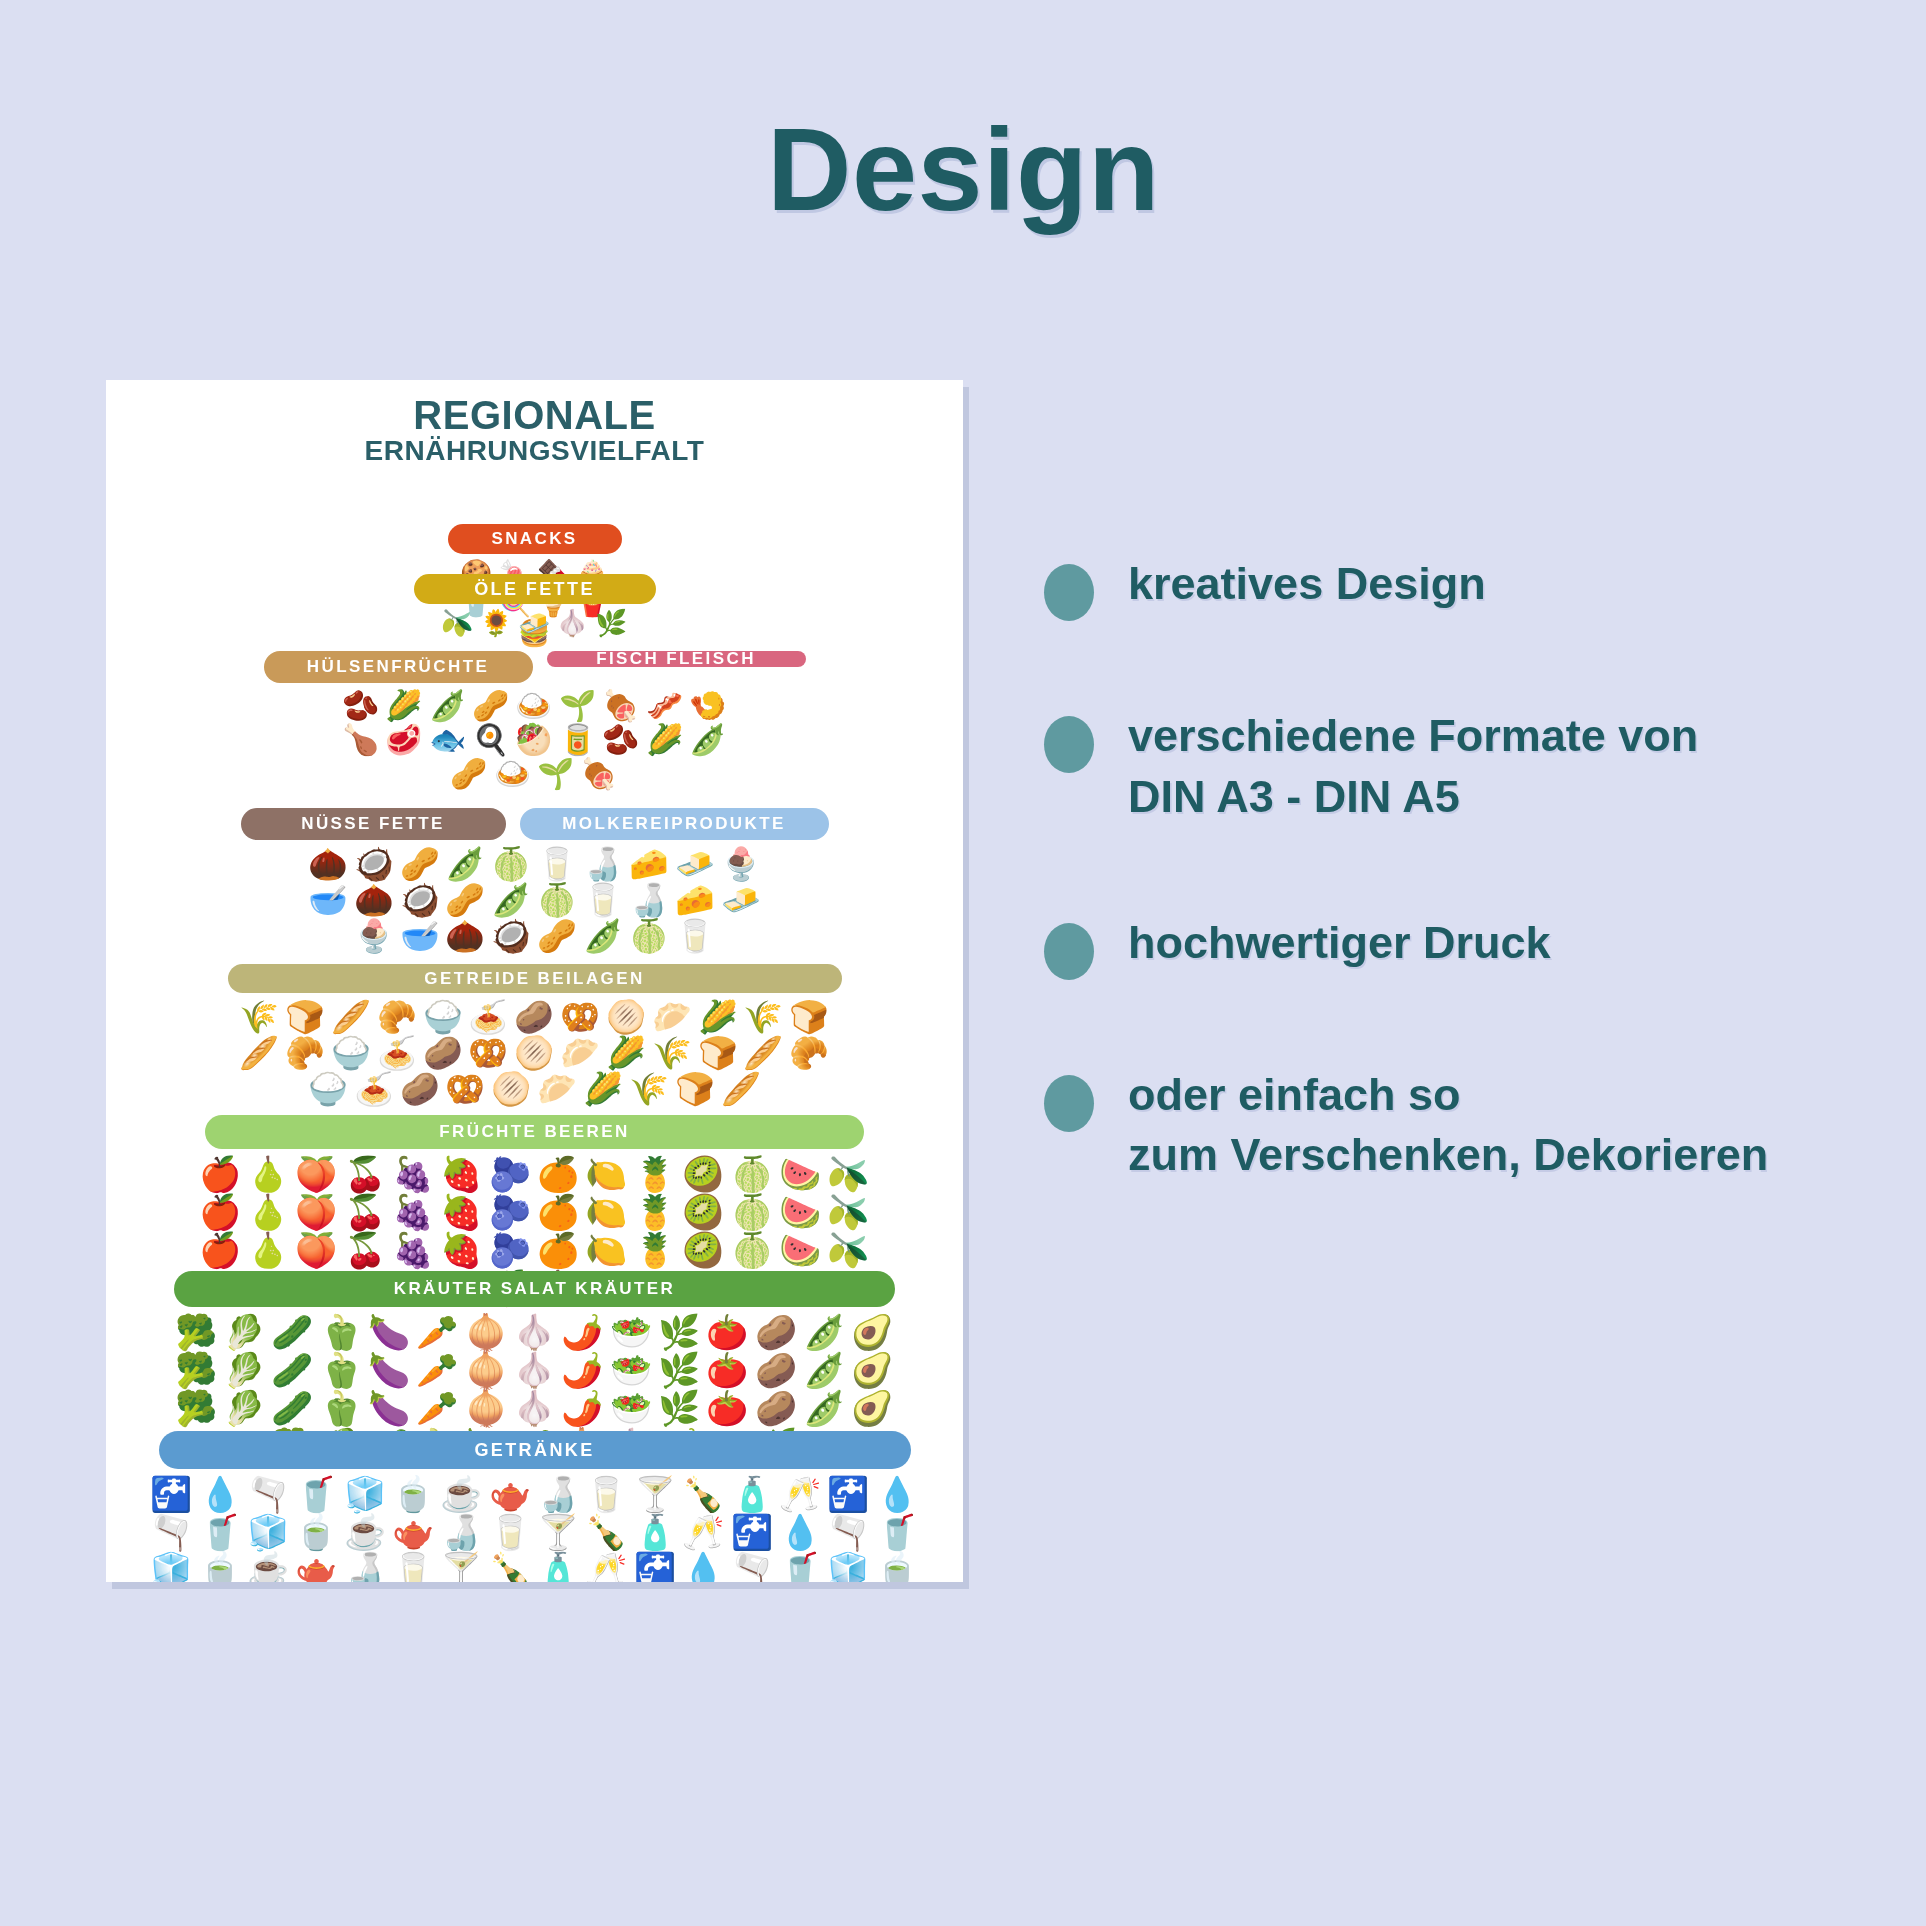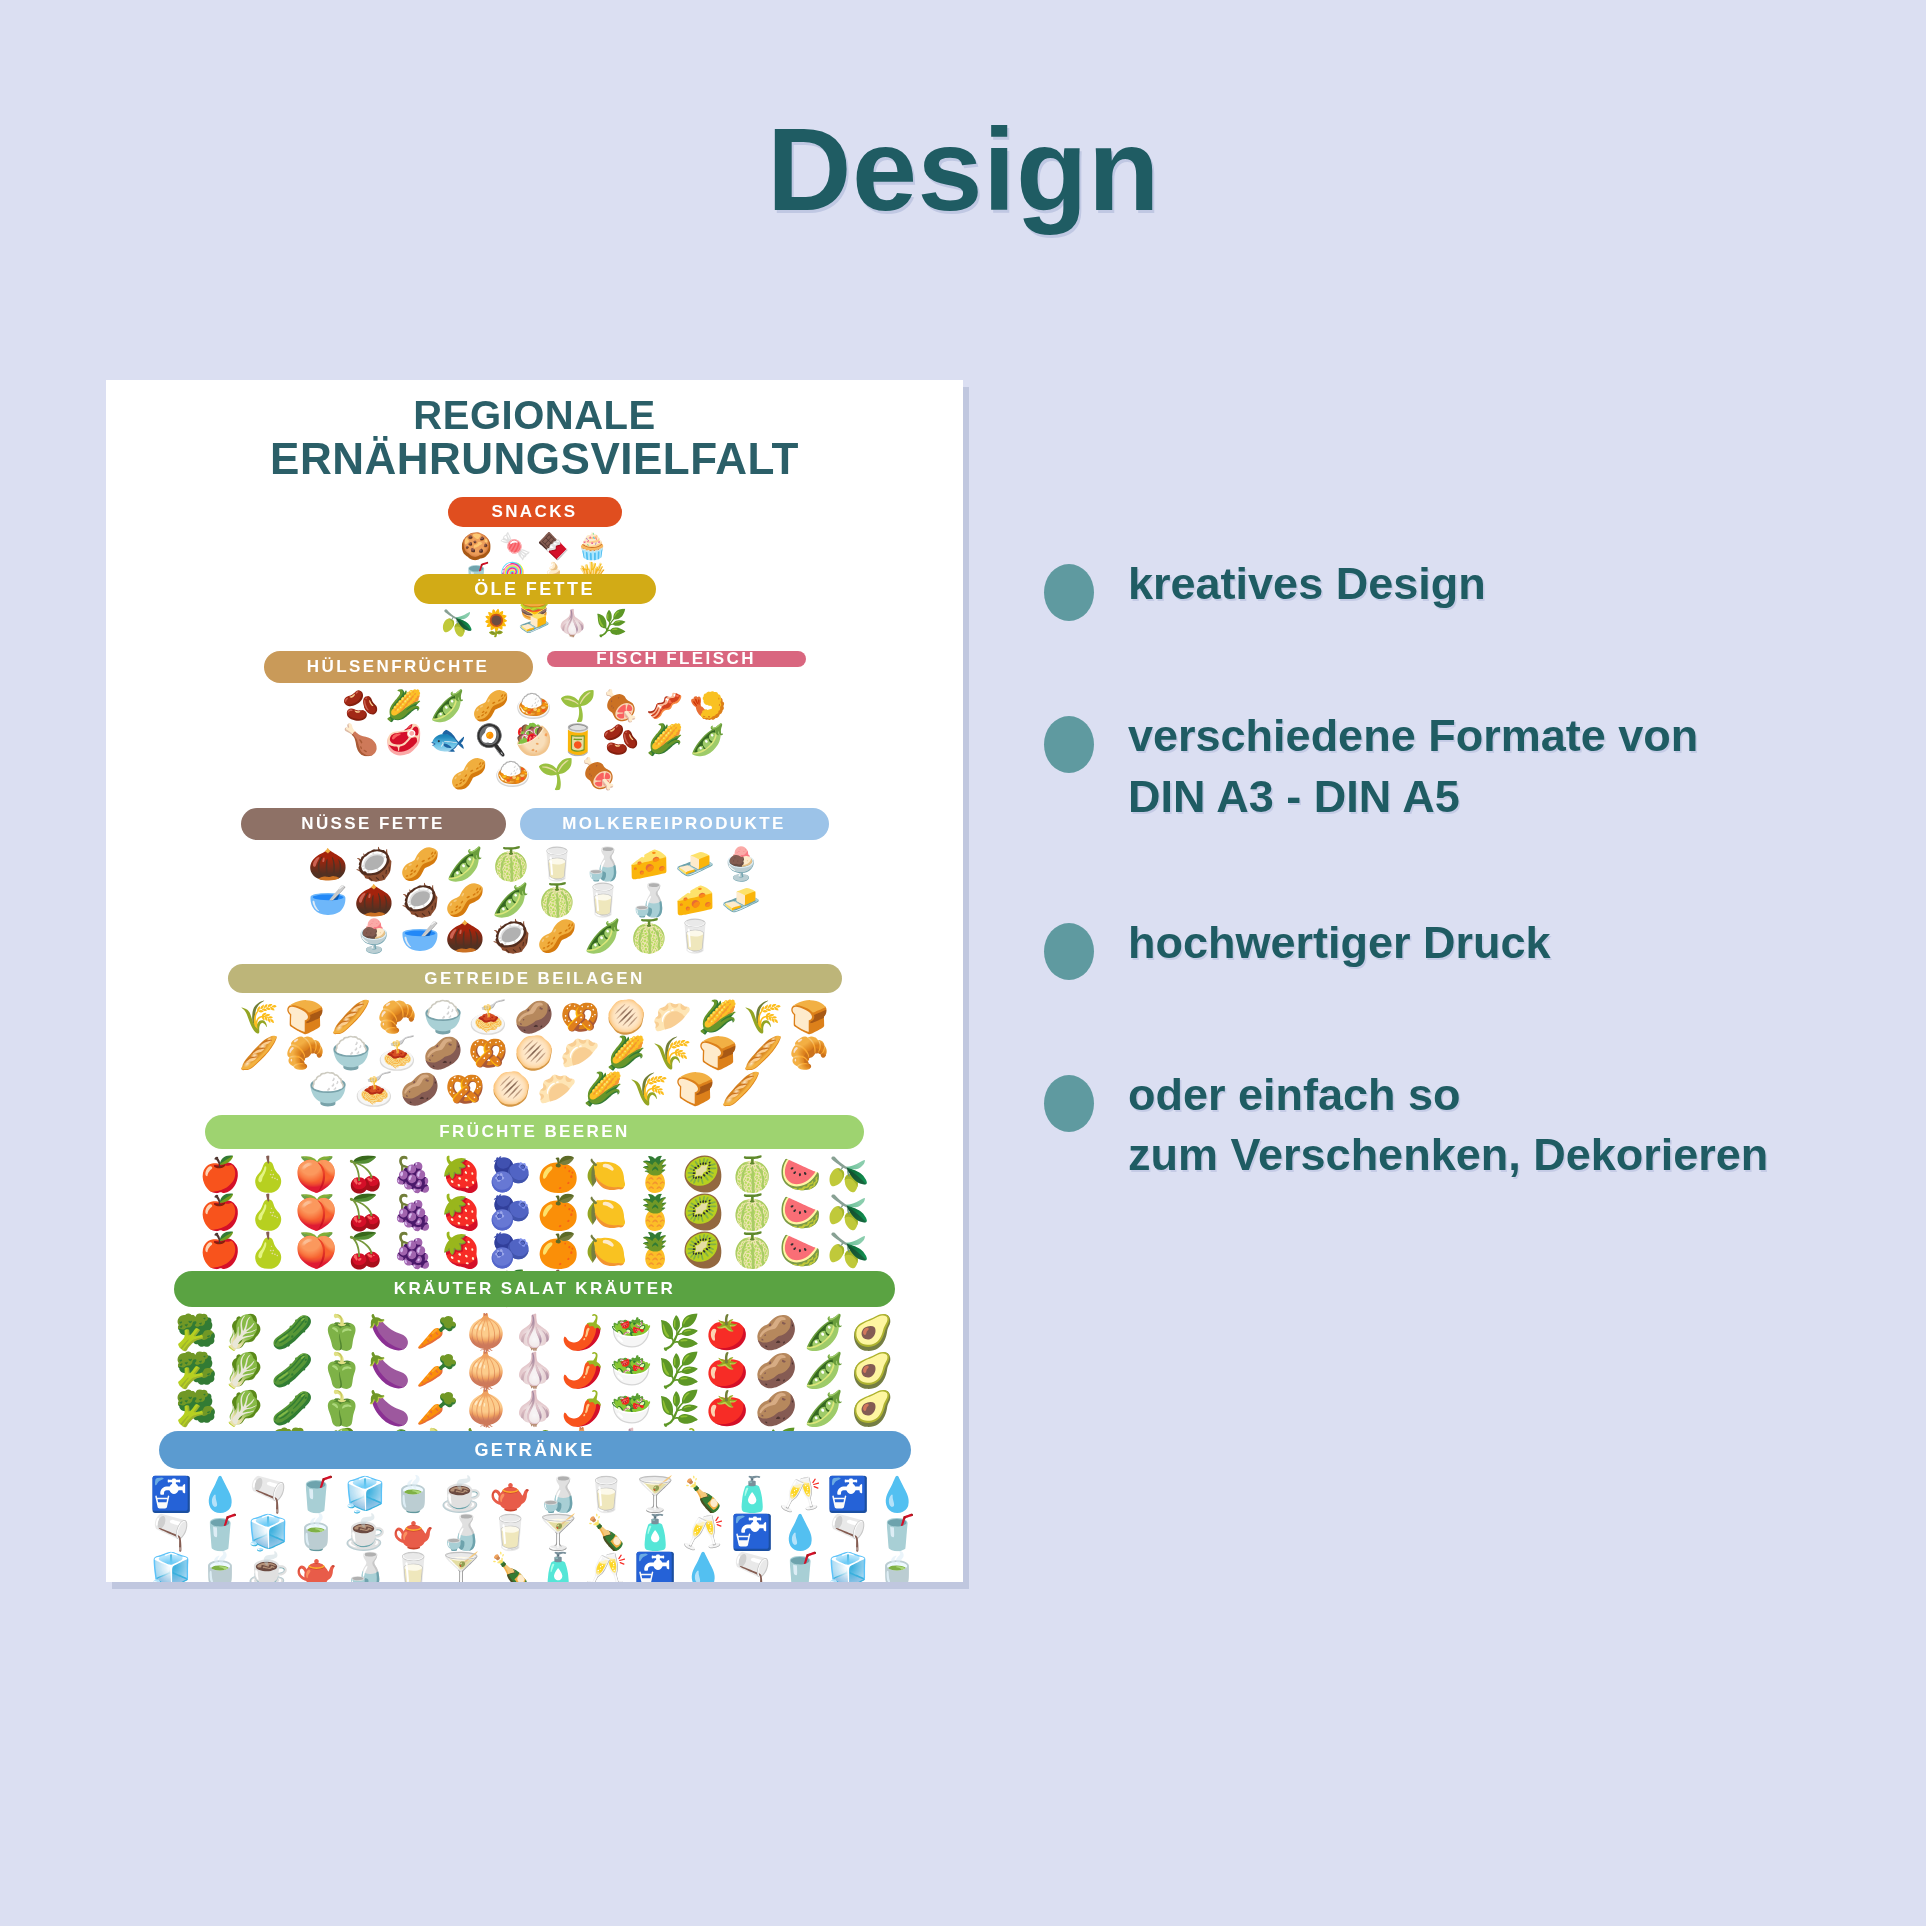--- a/index.html
+++ b/index.html
@@ -31,21 +31,21 @@
   #poster-title{
     position:absolute;left:0;top:14px;width:857px;
     text-align:center;
     color:#2b5f68;
     font-weight:700;
     font-size:40px;
     line-height:1.05;
     letter-spacing:0.5px;
   }
   #poster-title .l1{display:block;font-size:40px;}
-  #poster-title .l2{display:block;font-size:44px;}
+  #poster-title .l2{display:block;font-size:28px;}
 
   .tier{position:absolute;left:0;width:857px;}
   .band-row{display:flex;justify-content:center;gap:14px;}
   .band{
     border-radius:989px;
     color:#ffffff;
     font-weight:700;
     letter-spacing:2.4px;
     display:flex;align-items:center;justify-content:center;
     box-sizing:border-box;
@@ -90,21 +90,21 @@
 <div id="page-title">Design</div>
 
 <div id="poster">
   <div id="poster-title">
     <span class="l1">REGIONALE</span>
     <span class="l2">ERNÄHRUNGSVIELFALT</span>
   </div>
   <div id="pyramid">
       <div class="tier" style="top: 117px;">
         <div class="band-row">
-          <div class="band" style="background: rgb(224, 78, 31); width: 174px; height: 30px; font-size: 17px;">SNACKS</div>
+          <div class="band" style="background: rgb(224, 78, 31); width: 174px; height: 30px; font-size: 17px; margin-top: 27px;">SNACKS</div>
         </div>
         <div class="icons" style="width: 178px; margin-top: 6px;">
           <span class="ic" style="font-size: 26px;">🍪</span>
           <span class="ic" style="font-size: 26px;">🍬</span>
           <span class="ic" style="font-size: 26px;">🍫</span>
           <span class="ic" style="font-size: 26px;">🧁</span>
           <span class="ic" style="font-size: 26px;">🥤</span>
           <span class="ic" style="font-size: 26px;">🍭</span>
           <span class="ic" style="font-size: 26px;">🍦</span>
           <span class="ic" style="font-size: 26px;">🍟</span>

